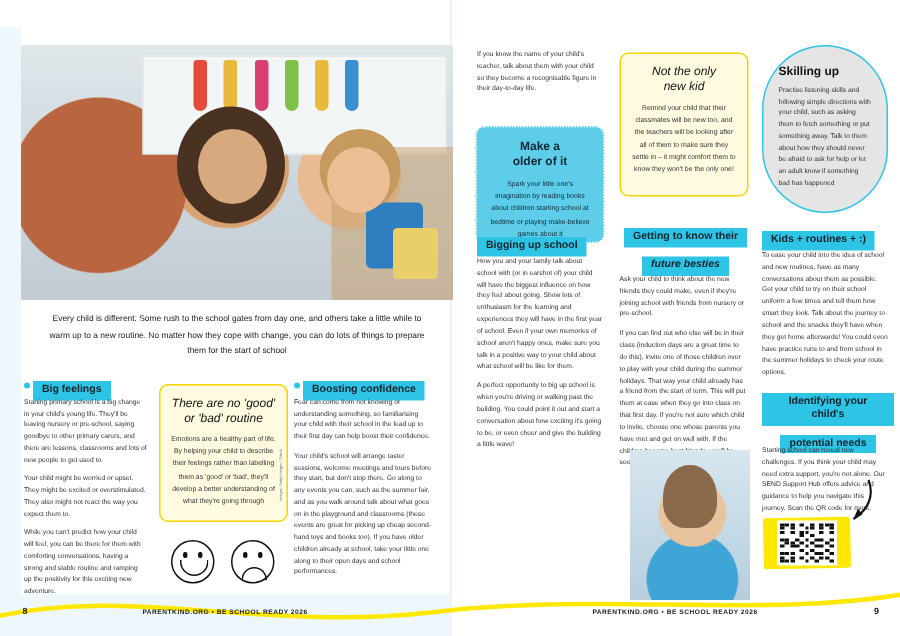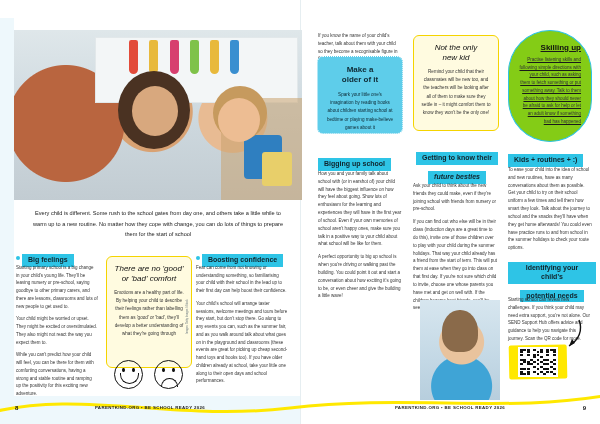--- a/index.html
+++ b/index.html
@@ -78,21 +78,21 @@
   .callout-blue{
     position:absolute;background:#5ecdea;border:1.3px dotted #ffffff;border-radius:6px;
     box-sizing:border-box;padding:8px 8px;text-align:center;color:#0e2a35;
   }
   .callout-blue .c-title{font-size:8px;font-weight:bold;line-height:1.3;margin-bottom:5px;}
   .callout-blue .c-body{font-size:4.6px;line-height:1.8;}
 
   
   .callout-oval{
     position:absolute;border:1.3px solid #2ec4e6;border-radius:50%/38%;
-    box-sizing:border-box;padding:12px 10px;text-align:right;background:#84cc16;text-decoration:underline;
+    box-sizing:border-box;padding:12px 10px;text-align:left;background:#e5e5e5;
   }
   .callout-oval .c-title{font-size:8px;font-weight:bold;margin-bottom:4px;color:#111;}
   .callout-oval .c-body{font-size:4.5px;line-height:1.72;color:#333;}
 
   
   .faces{position:absolute;left:110px;top:358px;width:80px;height:34px;}
   .face{position:absolute;width:27px;height:27px;border:1.4px solid #111;border-radius:50%;}
   .eye{position:absolute;width:2.6px;height:4px;background:#111;border-radius:50%;}
   .mouth-smile{position:absolute;left:5px;top:12px;width:17px;height:10px;
     border:1.4px solid #111;border-top:none;border-radius:0 0 18px 18px;background:#fff;}
@@ -171,24 +171,24 @@
 
   <div class="tag-wrap" style="left:16px;top:248px;">
     <span class="tag-dot"></span><span class="tag">Big feelings</span>
   </div>
   <div class="lcol lcol1">
     <p>Starting primary school is a big change in your child's young life. They'll be leaving nursery or pre-school, saying goodbye to other primary carers, and there are lessons, classrooms and lots of new people to get used to.</p>
     <p>Your child might be worried or upset. They might be excited or overstimulated. They also might not react the way you expect them to.</p>
     <p>While you can't predict how your child will feel, you can be there for them with comforting conversations, having a strong and stable routine and ramping up the positivity for this exciting new adventure.</p>
   </div>
 
-  <div class="callout-yellow" style="left:106px;top:256px;width:86px;height:112px;">
+  <div class="callout-yellow" style="left:106px;top:256px;width:86px;height:92px;">
     <div class="c-title">
       <span>There are no 'good'</span><br>
-      <span>or 'bad' comfort</span>
+      <span>or 'bad' routine</span>
     </div>
     <div class="c-body">Emotions are a healthy part of life. By helping your child to describe their feelings rather than labelling them as 'good' or 'bad', they'll develop a better understanding of what they're going through</div>
   </div>
 
   <div class="faces">
     <div class="face" style="left:4px;top:2px;">
       <div class="eye" style="left:7px;top:7px;"></div>
       <div class="eye" style="left:17px;top:7px;"></div>
       <div class="mouth-smile"></div>
     </div>
@@ -206,21 +206,21 @@
     <p>Fear can come from not knowing or understanding something, so familiarising your child with their school in the lead up to their first day can help boost their confidence.</p>
     <p>Your child's school will arrange taster sessions, welcome meetings and tours before they start, but don't stop there. Go along to any events you can, such as the summer fair, and as you walk around talk about what goes on in the playground and classrooms (these events are great for picking up cheap second-hand toys and books too). If you have older children already at school, take your little one along to their open days and school performances.</p>
   </div>
 
   <div class="credit">Images: Getty Images / iStock</div>
 
   <div class="rcol" style="left:318px;top:32px;width:82px;">
     <p>If you know the name of your child's teacher, talk about them with your child so they become a recognisable figure in their day-to-day life.</p>
   </div>
 
-  <div class="callout-blue" style="left:317px;top:56px;width:86px;height:78px;">
+  <div class="callout-blue" style="left:317px;top:84px;width:86px;height:78px;">
     <div class="c-title">
       <span>Make a</span><br>
       <span>older of it</span>
     </div>
     <div class="c-body">Spark your little one's imagination by reading books about children starting school at bedtime or playing make-believe games about it</div>
   </div>
 
   <div class="callout-yellow" style="left:413px;top:35px;width:86px;height:96px;">
     <div class="c-title">
       <span>Not the only</span><br>

